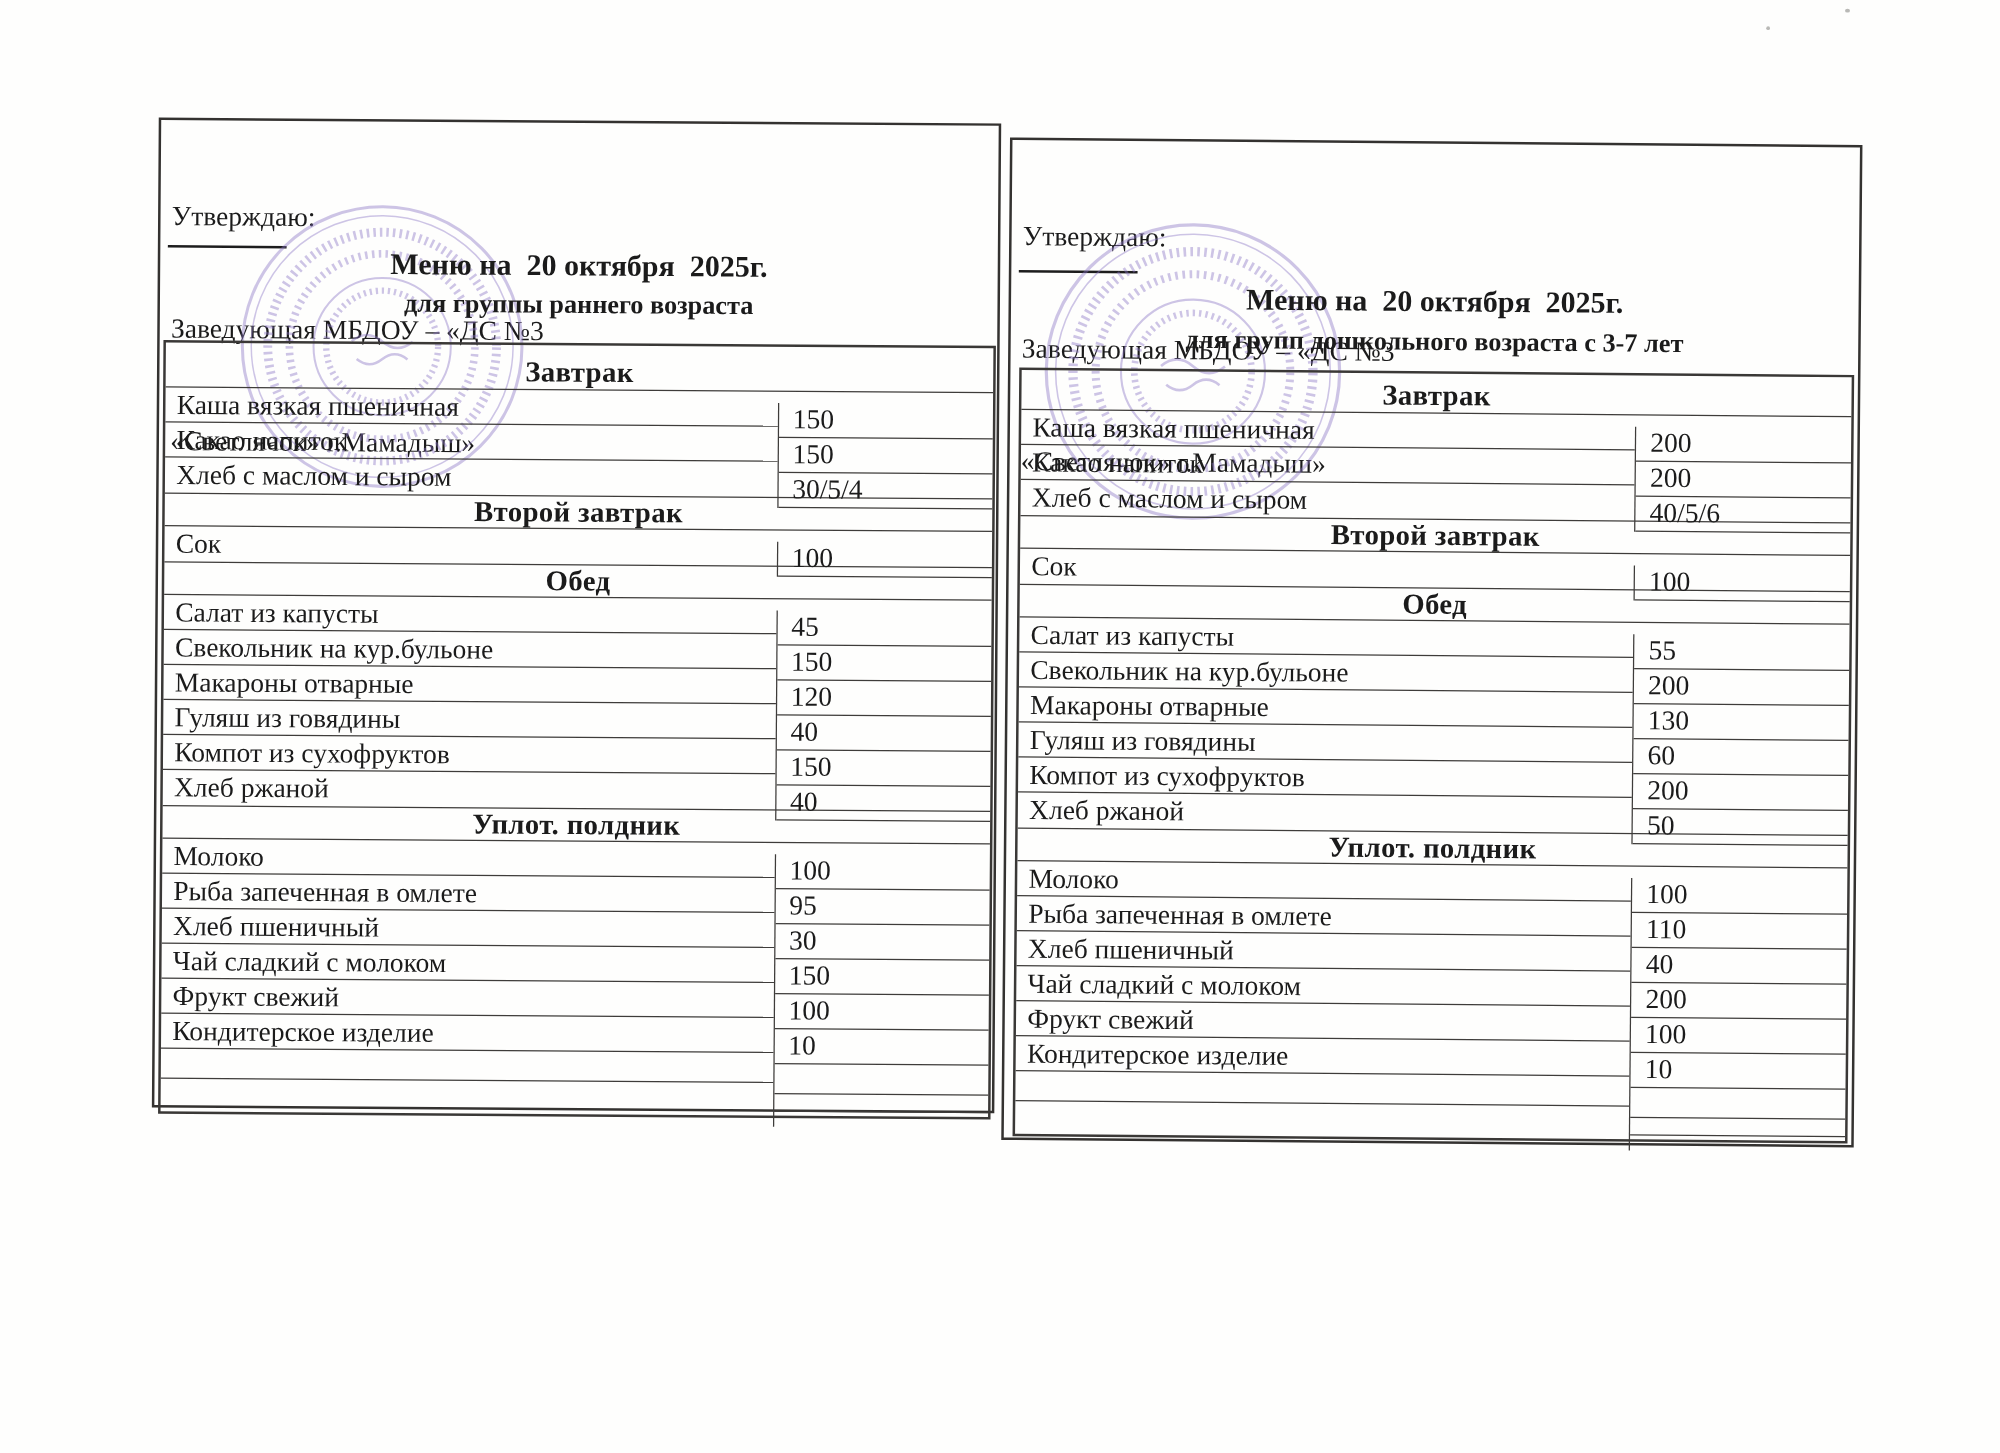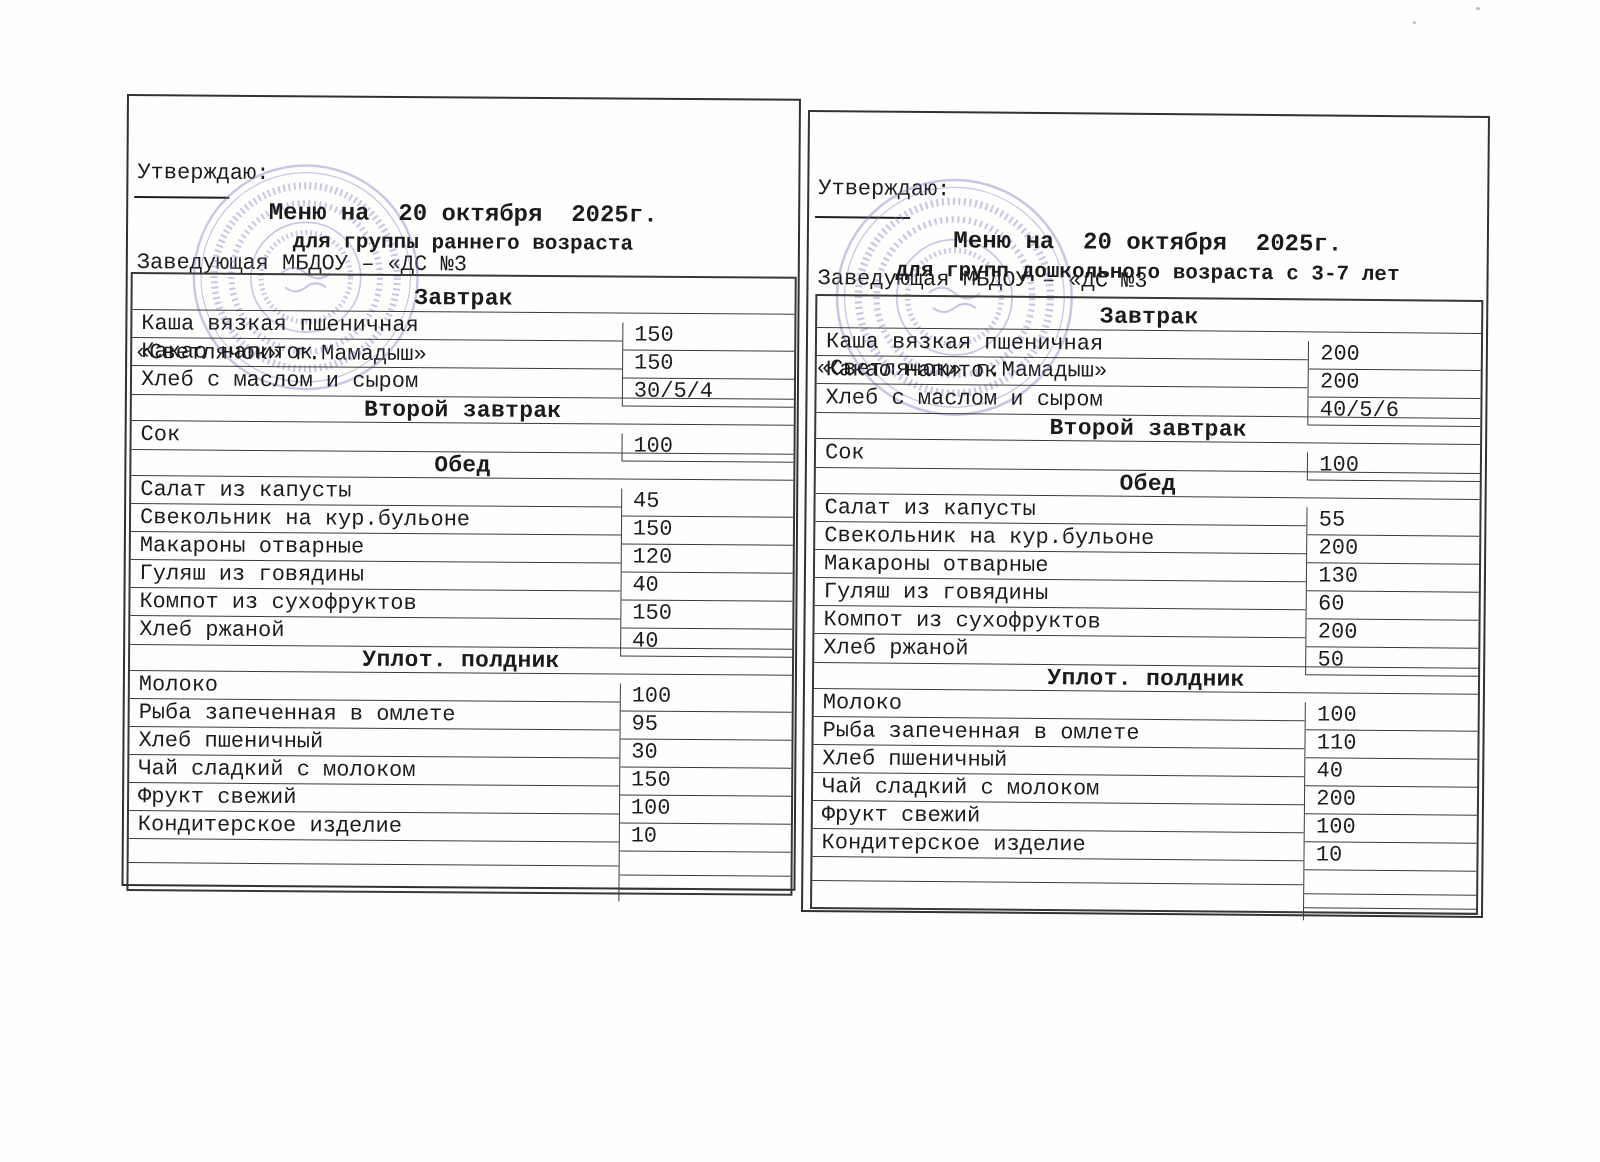--- a/index.html
+++ b/index.html
@@ -3,21 +3,21 @@
 <meta charset="utf-8">
 <style>
   html, body {
     margin: 0; padding: 0;
     width: 1600px; height: 1162px;
     background: #fefefd;
     overflow: hidden;
     font-family: "Liberation Serif", "DejaVu Serif", serif;
     color: #1b1b1b;
   }
-  .page { position: relative; width: 1600px; height: 1162px; font-family: Liberation Mono, monospace; }
+  .page { position: relative; width: 1600px; height: 1162px; }
 
   .panel {
     position: absolute;
     border: 2px solid #343230;
     background: transparent;
     transform-origin: top left;
     box-sizing: border-box;
   }
   .panel-left  { left: 127px; top: 94px;  width: 674px; height: 792px; transform: rotate(0.40deg); }
   .panel-right { left: 808px; top: 110px; width: 682px; height: 802px; transform: rotate(0.50deg); }

